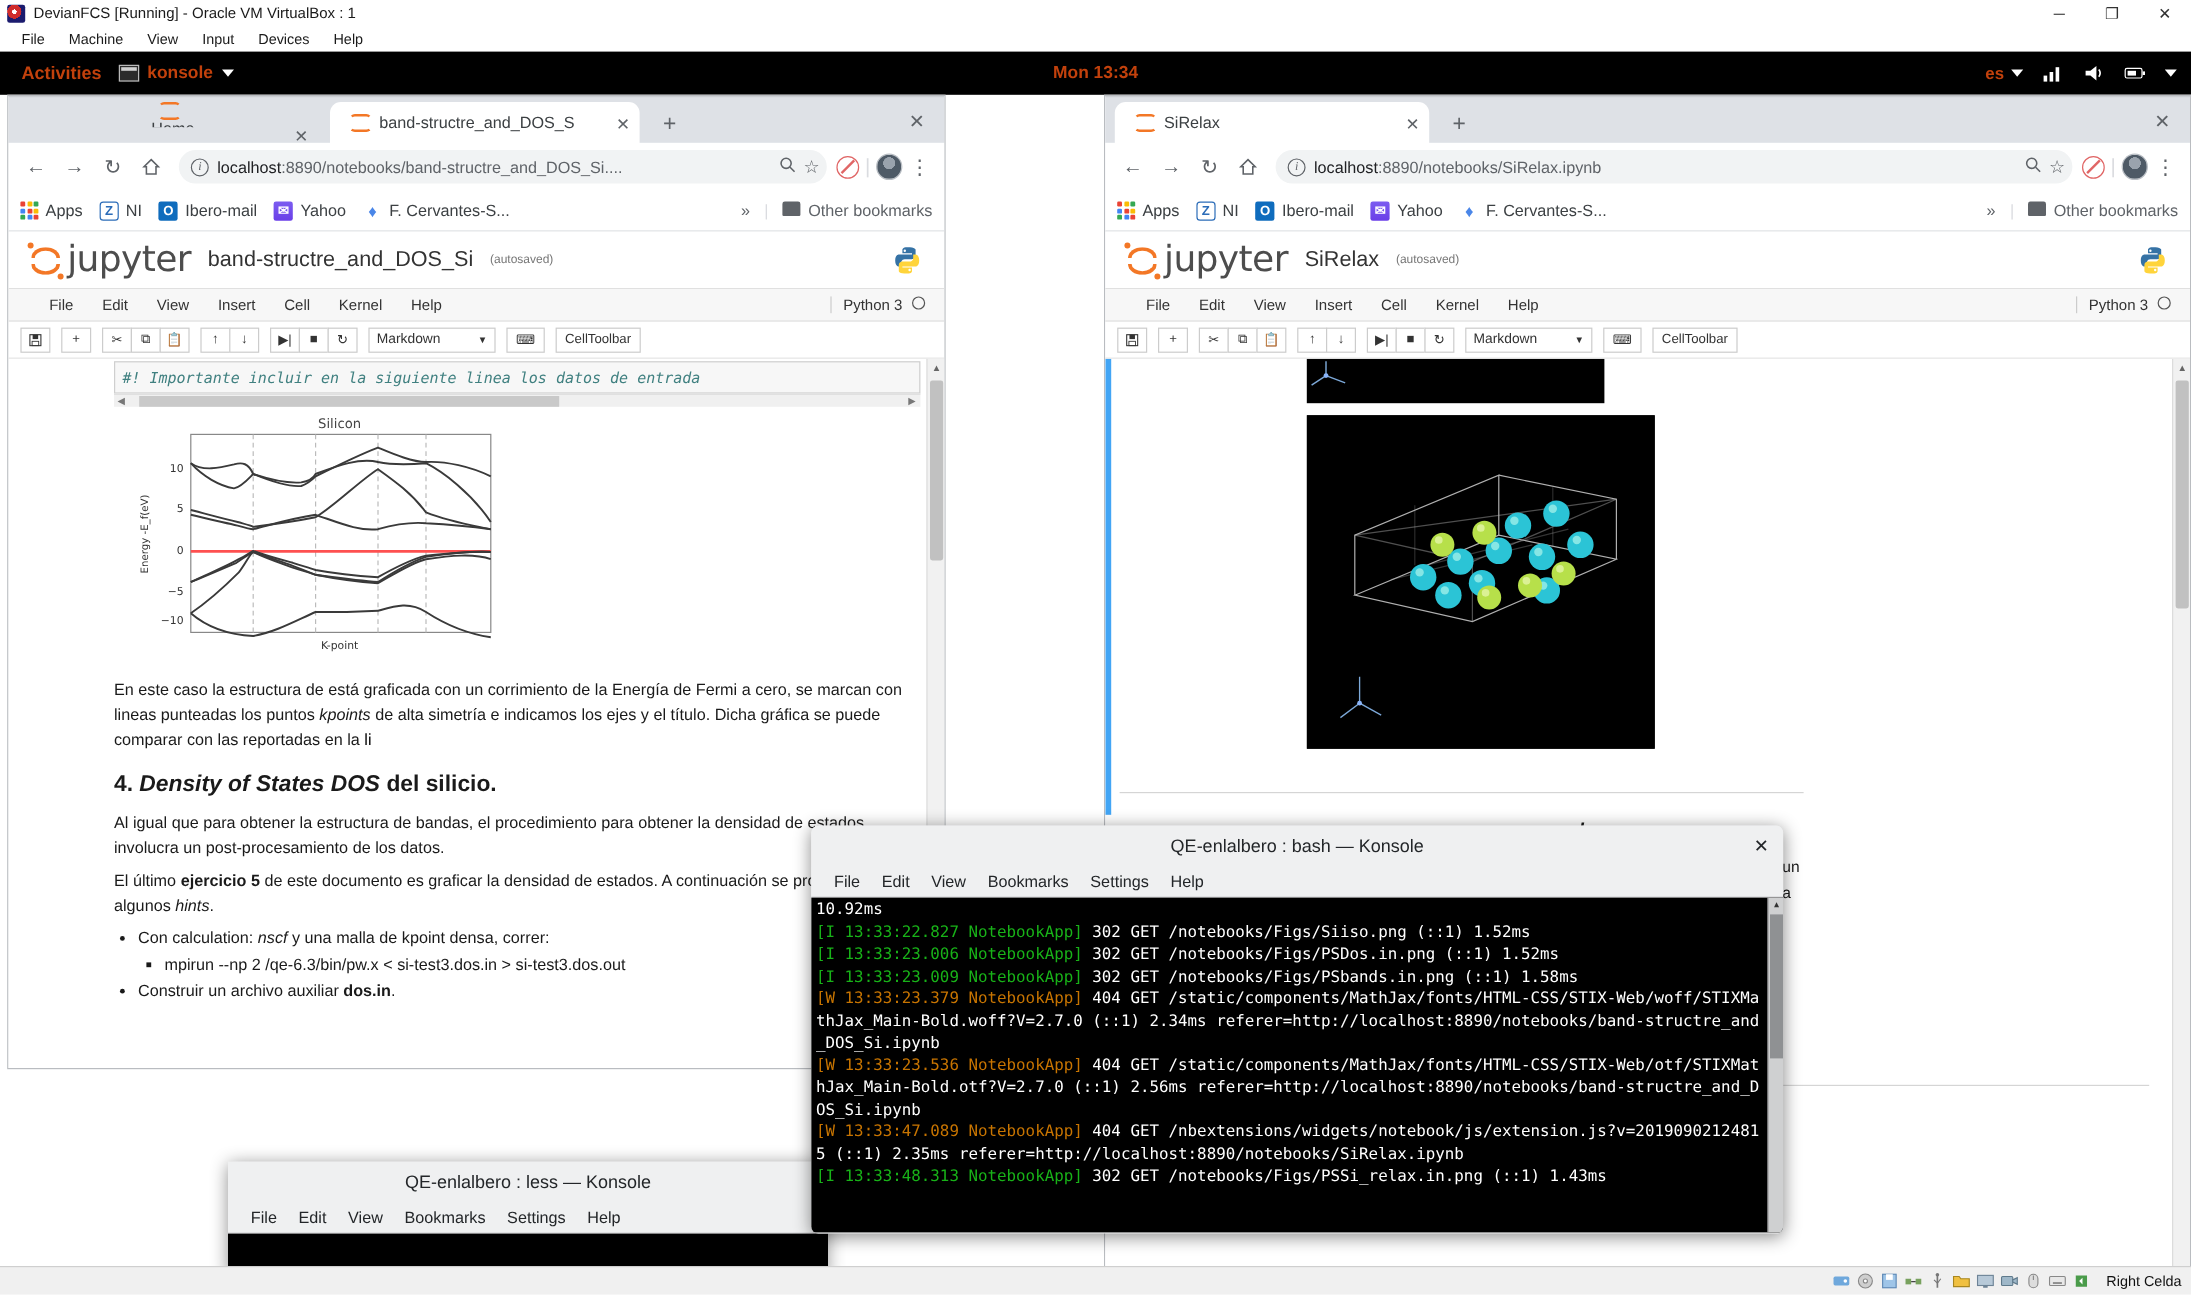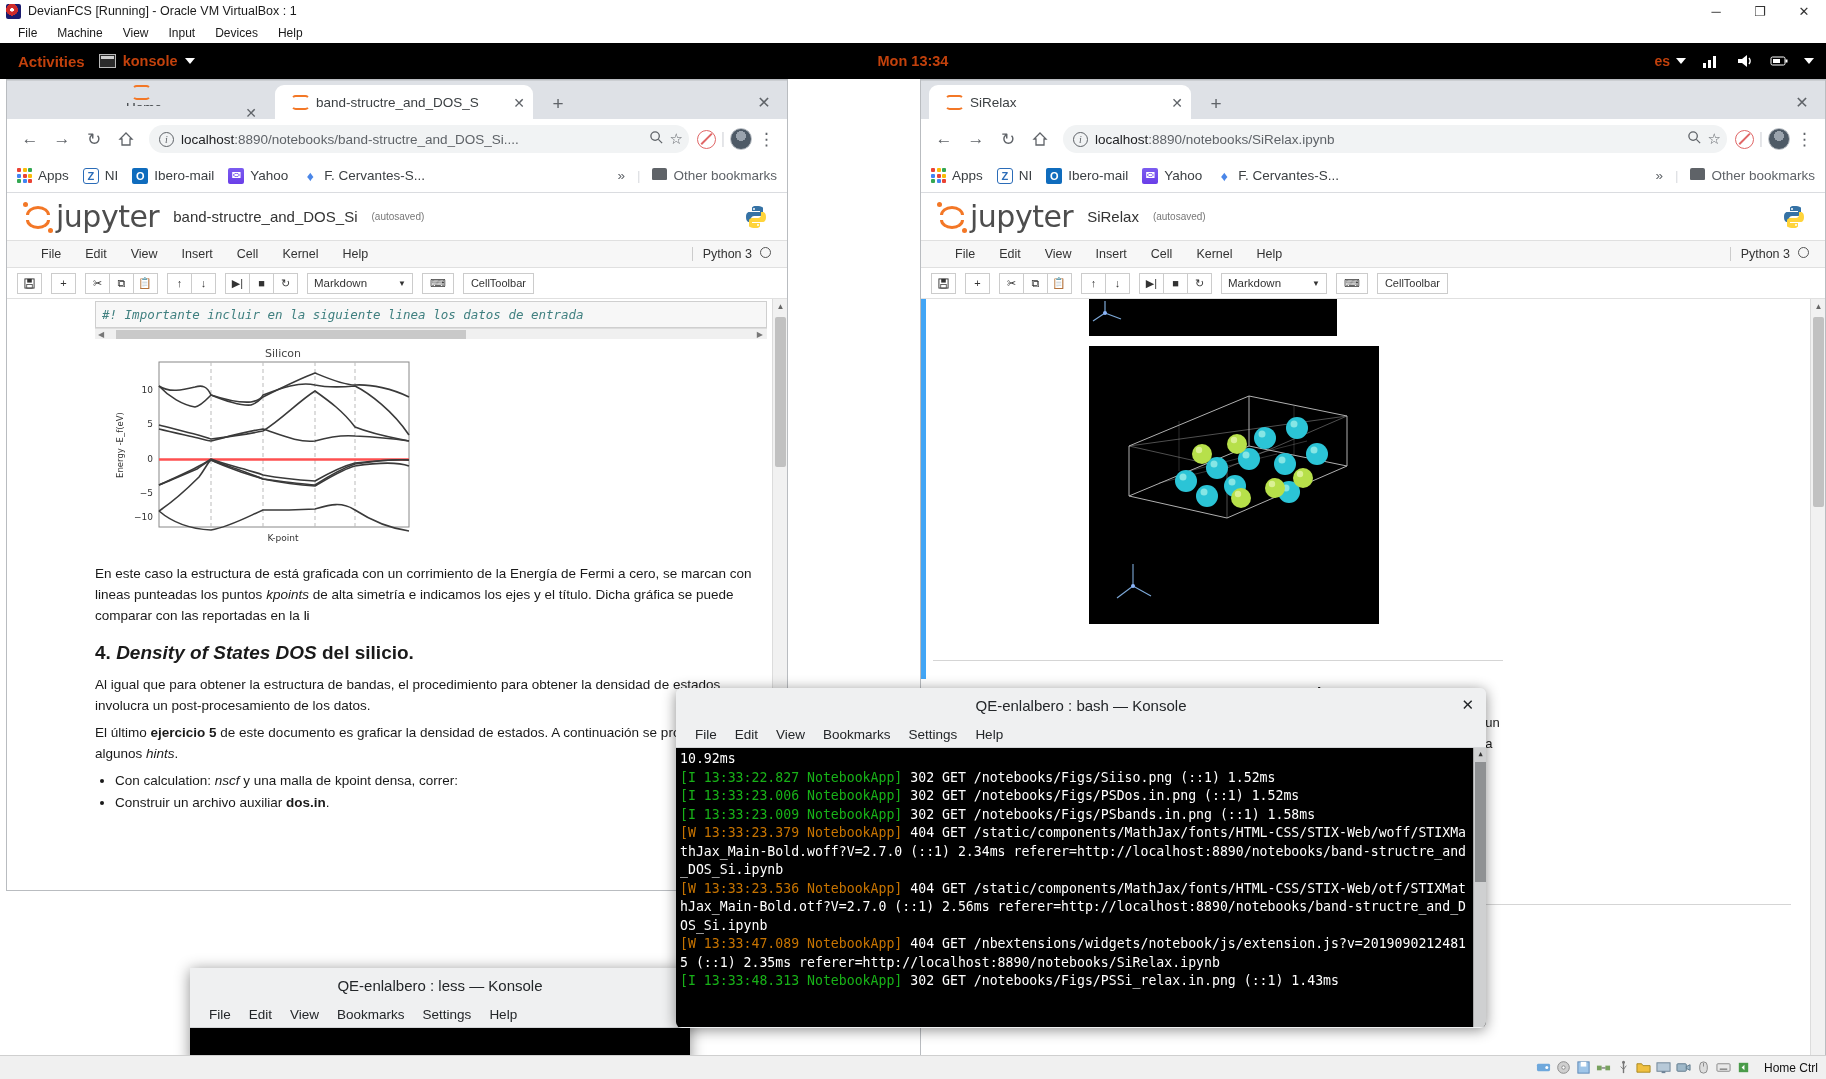--- a/index.html
+++ b/index.html
@@ -175,21 +175,21 @@
     position: absolute; left: 3px; width: 24px; height: 9px; border: 3.2px solid #f37726;
   }
   .jup-logo-mark .arc.top { top: 5px; border-radius: 50%/100% 100% 0 0; border-bottom: none; }
   .jup-logo-mark .arc.bot { bottom: 4px; border-radius: 50%/0 0 100% 100%; border-top: none; }
   .jup-logo-mark .dot {
     position: absolute; width: 5px; height: 5px; border-radius: 50%; background: #f37726;
   }
   .jup-logo-mark .dot.d1 { left: 0px; top: 1px; }
   .jup-logo-mark .dot.d2 { right: 0px; bottom: 0px; }
   .jup-logo-text { font-size: 30px; color: #4d4d4d; letter-spacing: -0.5px; font-family: "DejaVu Sans", sans-serif; }
-  .jup-name { font-size: 15px; color: #333; font-weight: 500; }
+  .jup-name { font-size: 18px; color: #333; font-weight: 500; }
   .jup-autosaved { font-size: 10px; color: #777; }
   .jup-py-logo { position: absolute; right: 18px; width: 26px; height: 26px; }
 
   .jup-menubar {
     height: 27px; background: #f7f7f7; border-bottom: 1px solid #e0e0e0;
     display: flex; align-items: center; padding-left: 22px; gap: 0; position: relative;
   }
   .jup-menubar .m { font-size: 12.5px; color: #333; padding: 0 12px; }
   .jup-kernel {
     position: absolute; right: 16px; font-size: 12.5px; color: #333;
@@ -564,20 +564,23 @@
         </svg>
       </div>
 
       <div class="nb-cell" style="margin-top:6px;">
         <p class="md-p">En este caso la estructura de está graficada con un corrimiento de la Energía de Fermi a cero, se marcan con lineas punteadas los puntos <i>kpoints</i> de alta simetría e indicamos los ejes y el título. Dicha gráfica se puede comparar con las reportadas en la <span class="md-link">li</span></p>
         <h3 class="md-h">4. <em>Density of States DOS</em> del silicio.</h3>
         <p class="md-p">Al igual que para obtener la estructura de bandas, el procedimiento para obtener la densidad de estados involucra un post-procesamiento de los datos.</p>
         <p class="md-p">El último <b>ejercicio 5</b> de este documento es graficar la densidad de estados. A continuación se proporcionan algunos <i>hints</i>.</p>
         <ul class="md-ul">
           <li>Con calculation: <i>nscf</i> y una malla de kpoint densa, correr:
+            <ul>
+                <li>mpirun --np 2 /qe-6.3/bin/pw.x &lt; si-test3.dos.in &gt; si-test3.dos.out</li>
+              </ul>
           </li>
           <li>Construir un archivo auxiliar <b>dos.in</b>.</li>
         </ul>
       </div>
 
       <div class="nb-scrollbar">
         <div class="sb-arrow" style="top:0;">▲</div>
         <div class="thumb" style="top:18px; height:150px;"></div>
       </div>
     </div>
@@ -909,16 +912,16 @@
         <line x1="8" y1="3" x2="8" y2="7" stroke="#888"></line>
       </svg>
     <svg class="st-ico" viewBox="0 0 16 16">
         <rect x="1" y="4" width="14" height="8" rx="1" fill="#e8e8e8" stroke="#888"></rect>
         <rect x="4" y="9" width="8" height="1.6" fill="#888"></rect>
       </svg>
     <svg class="st-ico" viewBox="0 0 16 16">
         <path d="M3 3h10v10H3z" fill="#4a9b4a"></path>
         <path d="M6 8l3-3v6z" fill="#fff"></path>
       </svg>
-    <span class="rightctrl">Home Ctrl</span>
+    <span class="rightctrl">Right Celda</span>
   </div>
 
 </div>
 
 </body></html>

